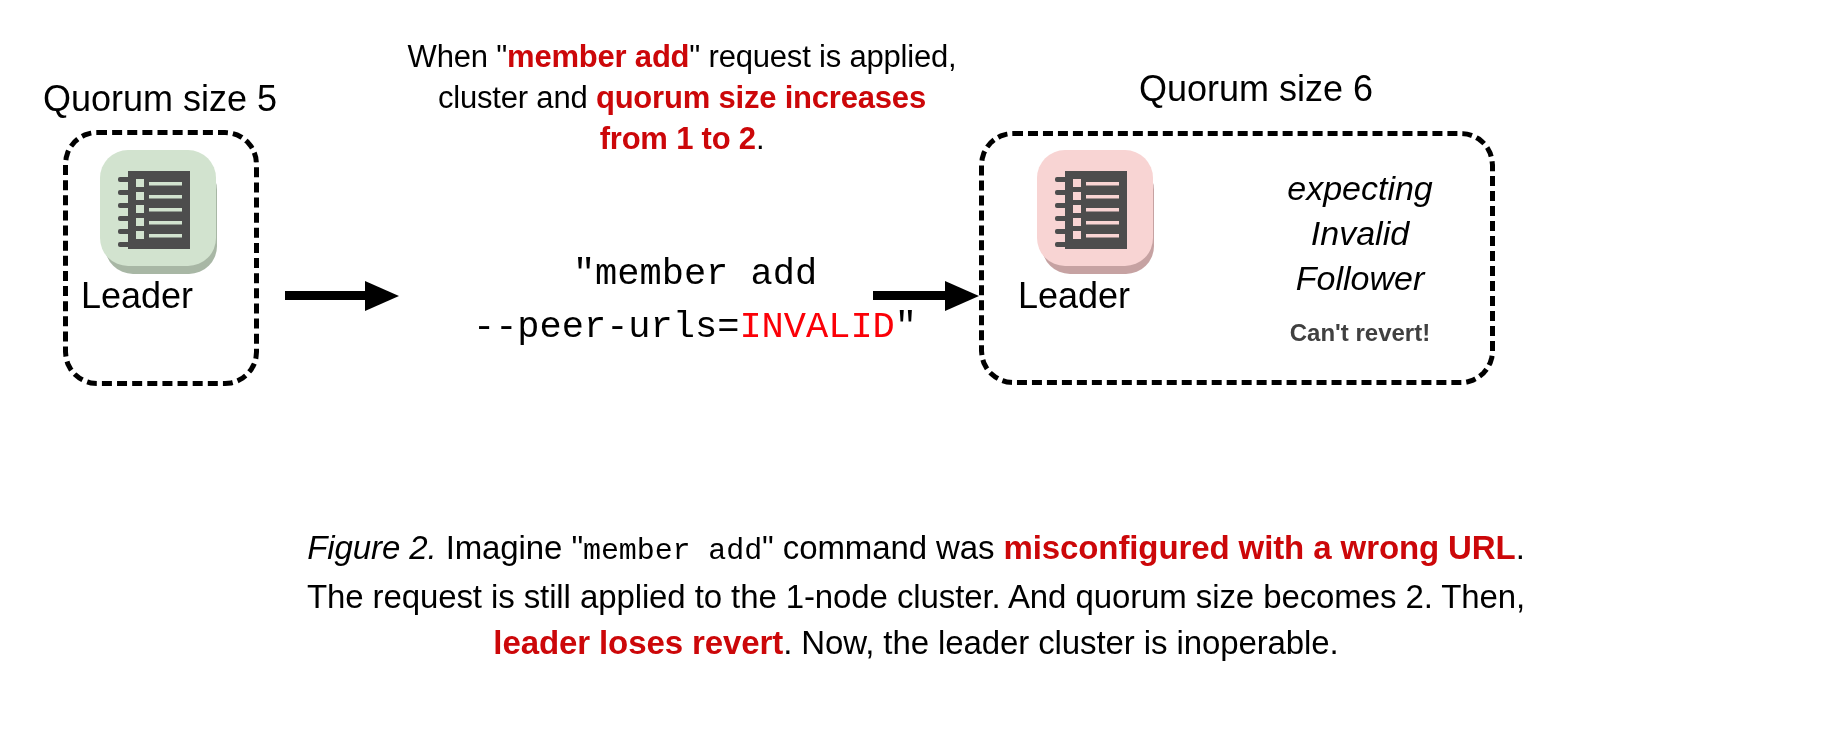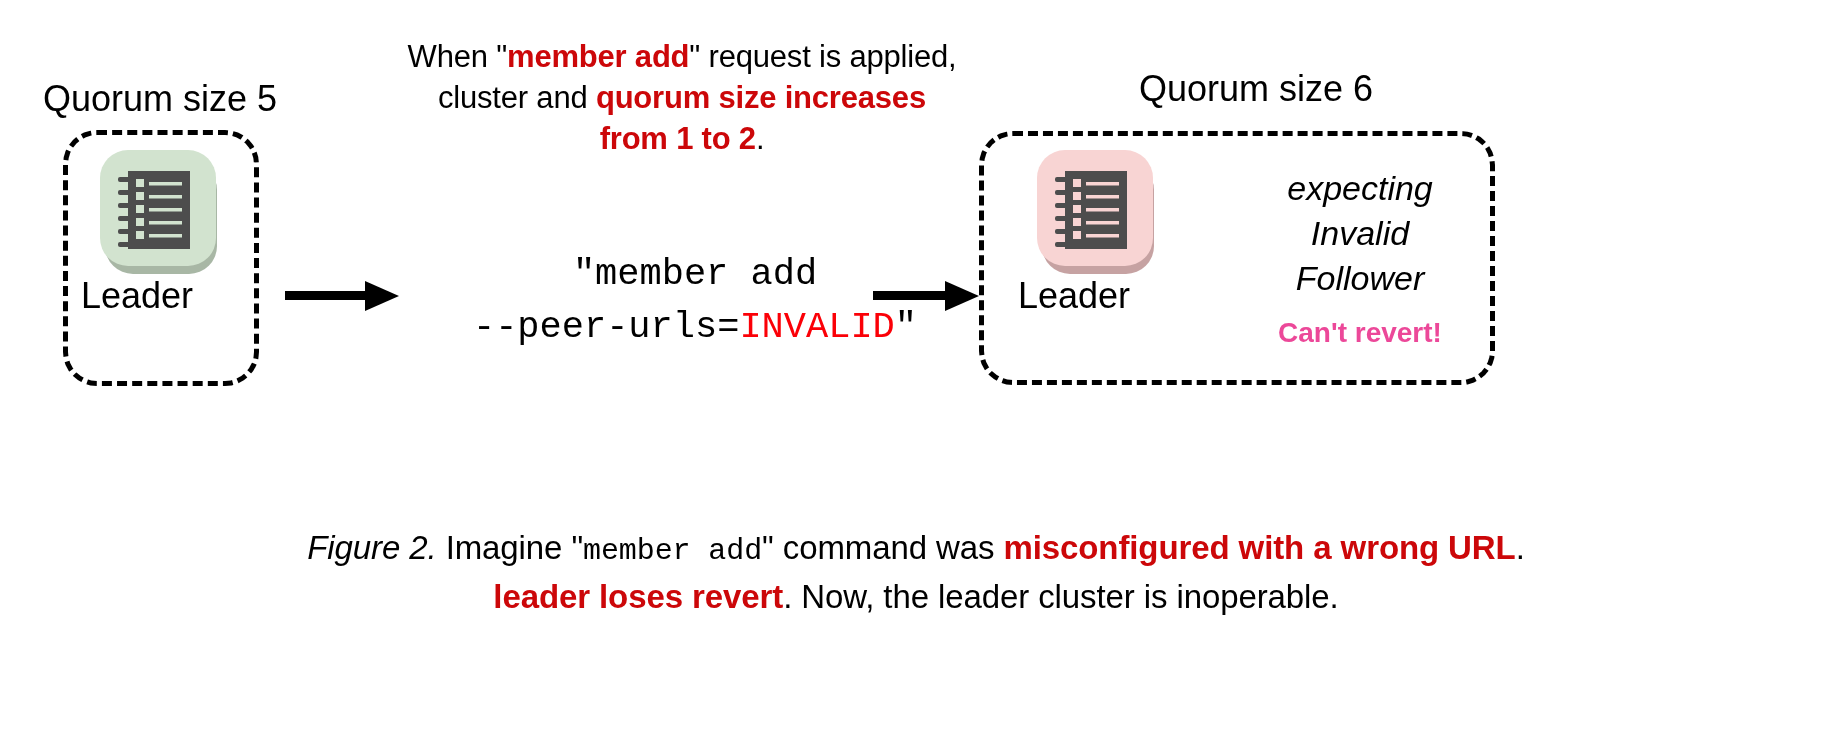--- a/index.html
+++ b/index.html
@@ -123,23 +123,23 @@
     margin-top: 11px;
   }
   #right-status .status-line {
     font-style: italic;
     font-size: 34px;
     line-height: 45px;
     white-space: nowrap;
   }
   #right-status .status-warning {
     font-weight: bold;
-    font-size: 28px;
+    font-size: 24px;
     line-height: 40px;
-    color: #ec4899;
+    color: #404040;
     margin-top: 12px;
     white-space: nowrap;
   }
 
   
   #command-text {
     position: absolute;
     left: 460px;
     top: 248px;
     width: 470px;
@@ -275,16 +275,17 @@
 
   <div id="right-status">
     <div class="status-line">expecting</div>
     <div class="status-line">Invalid</div>
     <div class="status-line">Follower</div>
     <div class="status-warning">Can't revert!</div>
   </div>
 
   <div id="caption">
     <div><span class="ital">Figure 2.</span><span> Imagine "</span><span class="mono">member add</span><span>" command was </span><span class="bred">misconfigured with a wrong URL</span><span>.</span></div>
+    <div>The request is still applied to the 1-node cluster. And quorum size becomes 2. Then,</div>
     <div><span class="bred">leader loses revert</span><span>. Now, the leader cluster is inoperable.</span></div>
   </div>
 
 </div>
 
 </body></html>

